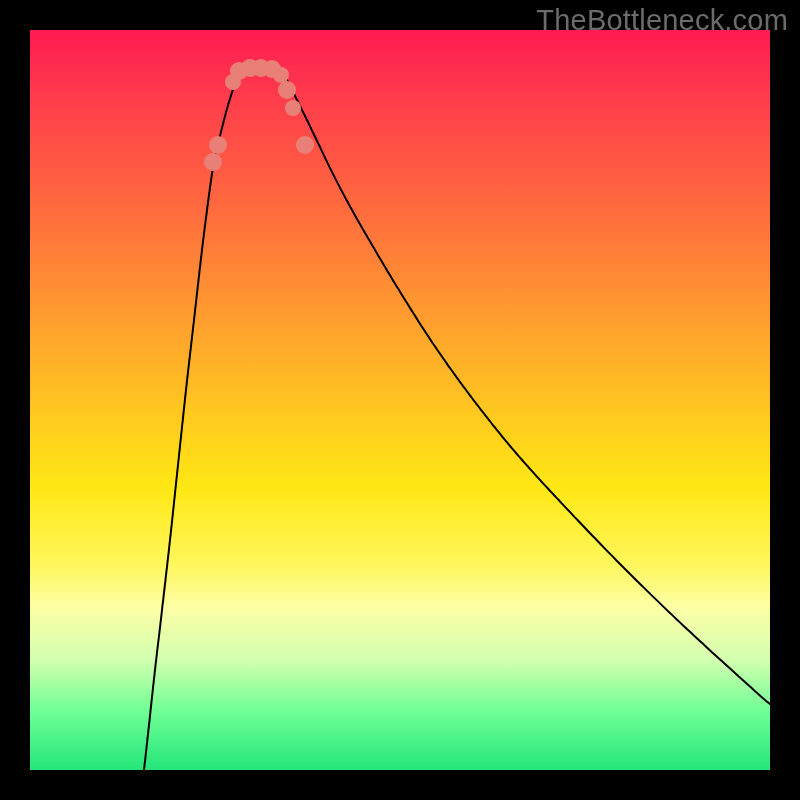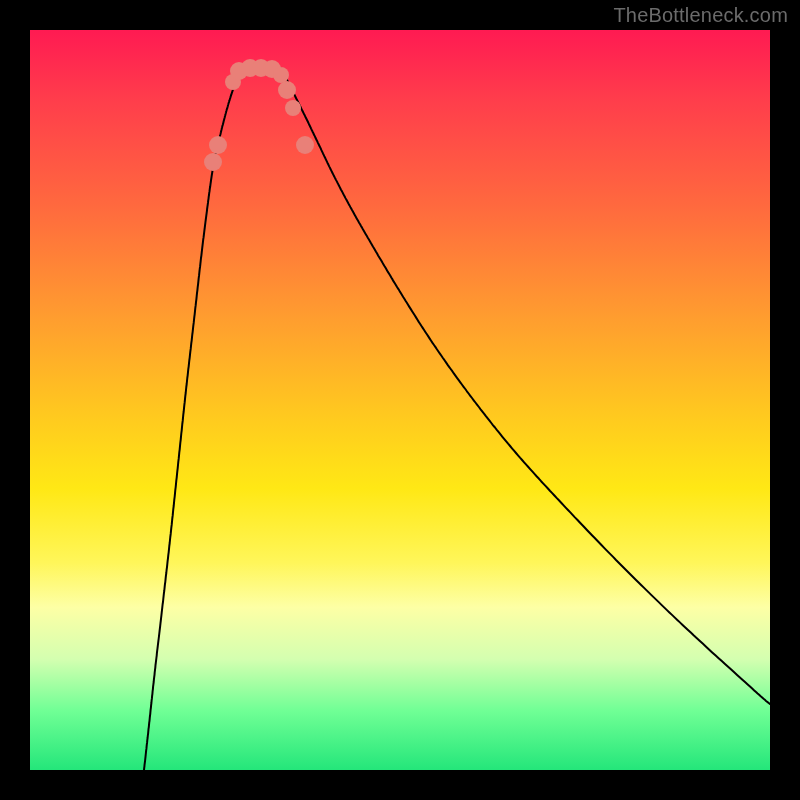--- a/index.html
+++ b/index.html
@@ -11,21 +11,21 @@
     #ff3f4b 10%,
     #ff6a3e 24%,
     #ff9a30 38%,
     #ffc91f 52%,
     #ffe815 62%,
     #fff65a 72%,
     #fdffa5 78%,
     #d4ffb0 85%,
     #70ff95 92%,
     #24e67a 100%)}
-.watermark{position:absolute;top:4px;right:12px;color:#6b6b6b;font-size:20px;letter-spacing:.2px;font-weight:500}
+.watermark{position:absolute;top:4px;right:12px;color:#6b6b6b;font-size:29px;letter-spacing:.2px;font-weight:500}
 svg{position:absolute;top:0;left:0}
 </style>
 </head>
 <body>
 
 <div class="frame">
 
   <div class="watermark">TheBottleneck.com</div>
 
   <div class="plot-area">

